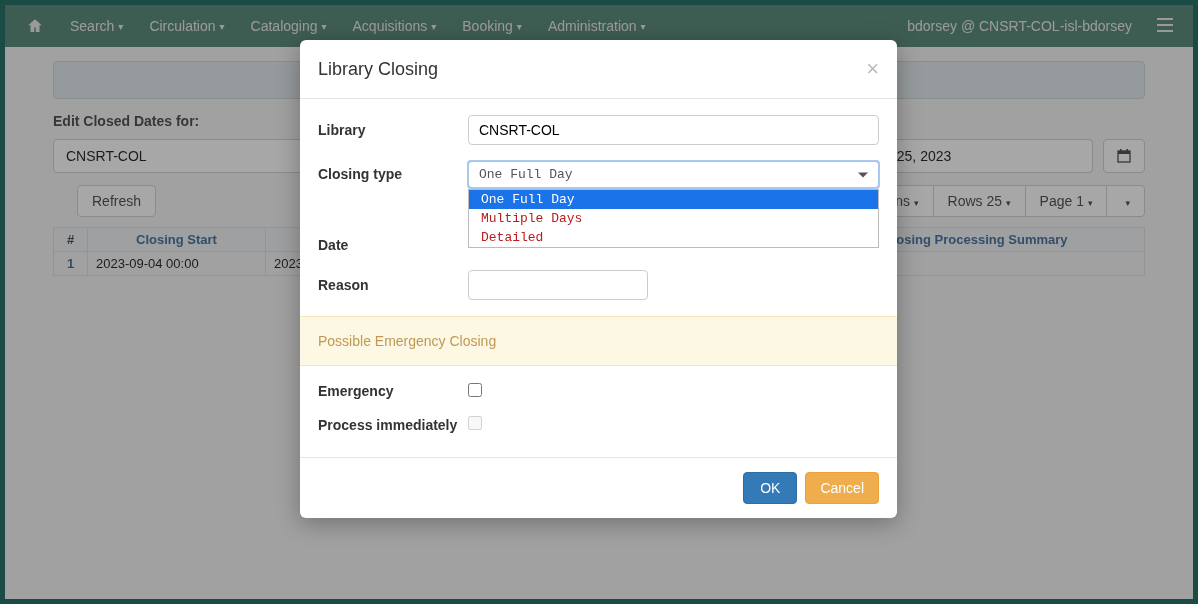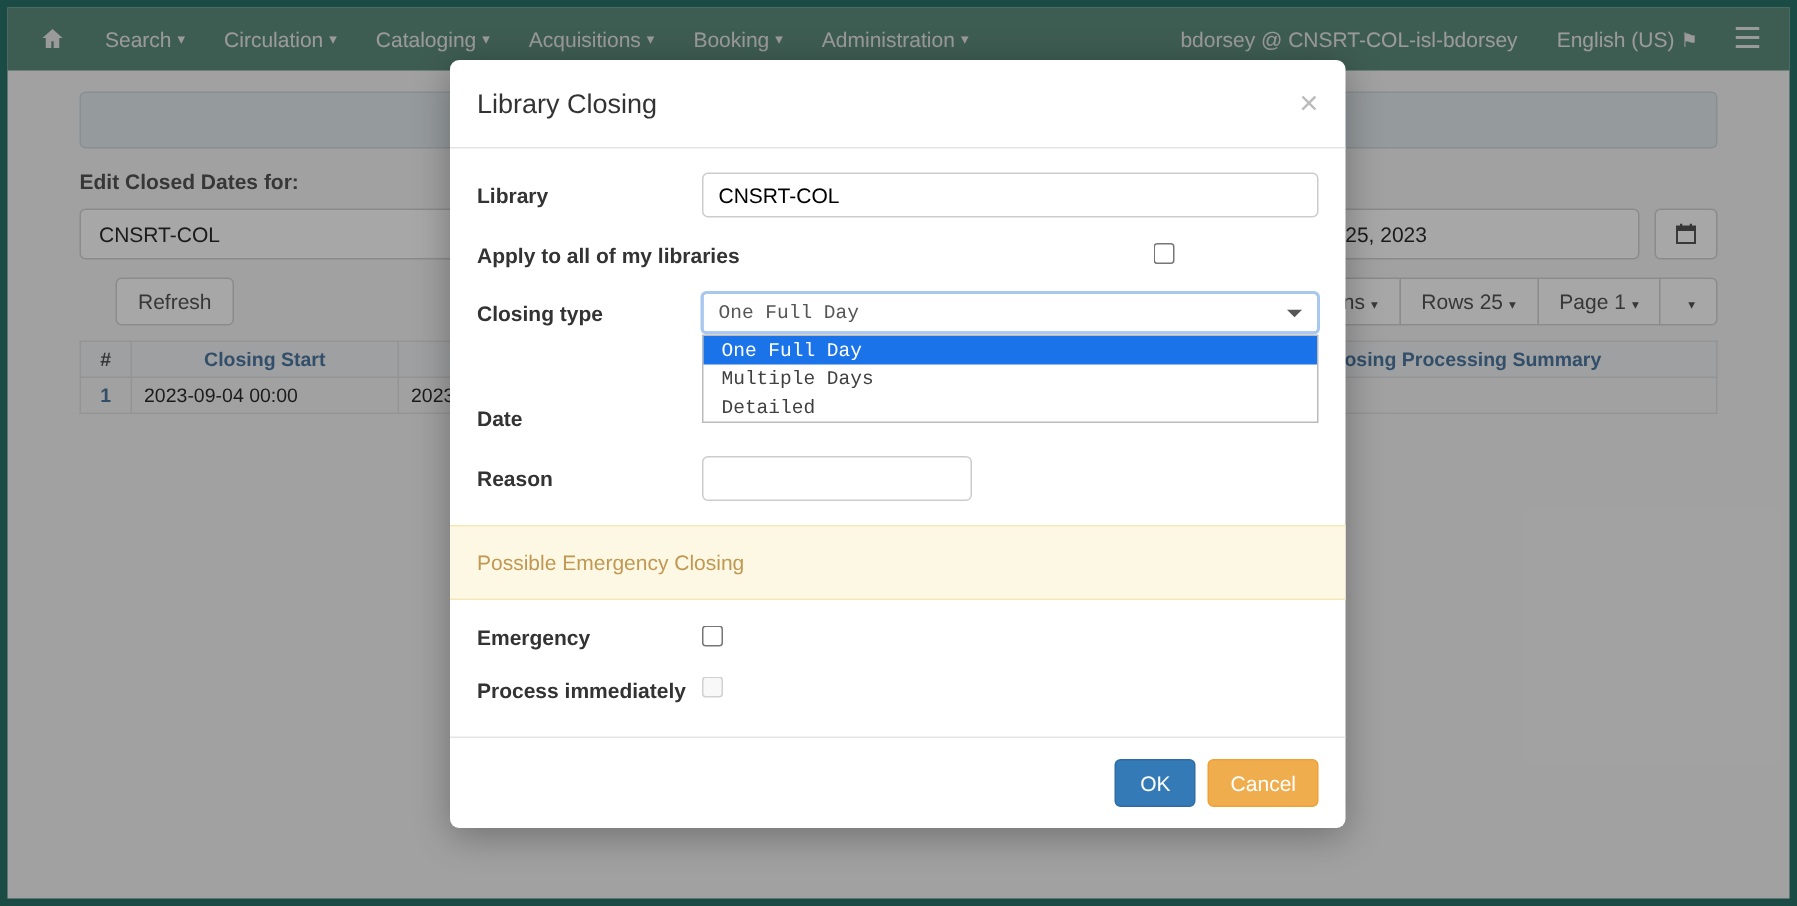--- a/index.html
+++ b/index.html
@@ -214,21 +214,21 @@
 .select-dropdown {
   position: absolute;
   top: 28px; left: 0; right: 0;
   background: #fff;
   border: 1px solid #bbb;
   z-index: 10;
 }
 .select-dropdown .opt {
   padding: 2px 12px;
   font-size: 13px;
-  color: #404040;
+  color: #b91c1c;
   cursor: pointer;
 }
 .select-dropdown .opt.selected {
   background: #1a73e8;
   color: #fff;
 }
 
 .emergency-banner {
   background: #fcf8e3;
   border-top: 1px solid #f5e7b9;
@@ -297,24 +297,20 @@
           <span class="caret">▾</span>
         </div>
       <div class="nav-item">
           <span>Administration</span>
           <span class="caret">▾</span>
         </div>
     </div>
     <div class="nav-right">
       <div class="nav-item">
           <span>bdorsey @ CNSRT-COL-isl-bdorsey</span>
-        </div>
-      <div class="nav-item">
-          <span>English (US)</span>
-          <span class="flag-icon">⚑</span>
         </div>
       <div class="menu-icon">
         <svg viewBox="0 0 16 14">
             <rect y="0" width="16" height="2"></rect>
             <rect y="6" width="16" height="2"></rect>
             <rect y="12" width="16" height="2"></rect>
           </svg>
       </div>
     </div>
   </div>
@@ -372,24 +368,20 @@
 <div class="modal">
   <div class="modal-header">
     <h4>Library Closing</h4>
     <button class="close">×</button>
   </div>
   <div class="modal-body">
     <div class="form-row">
       <div class="lbl">Library</div>
       <div class="fld"><input type="text" class="wide" value="CNSRT-COL" style=""></div>
     </div>
-    <div class="form-row checkbox-row">
-      <div class="lbl">Apply to all of my libraries</div>
-      <div class="cb"><input type="checkbox" style=""></div>
-    </div>
     <div class="form-row">
       <div class="lbl">Closing type</div>
       <div class="fld">
         <div class="select-wrap">
           <div class="select-display">One Full Day</div>
           <div class="select-dropdown">
             <div class="opt selected">One Full Day</div>
             <div class="opt">Multiple Days</div>
             <div class="opt">Detailed</div>
           </div>

